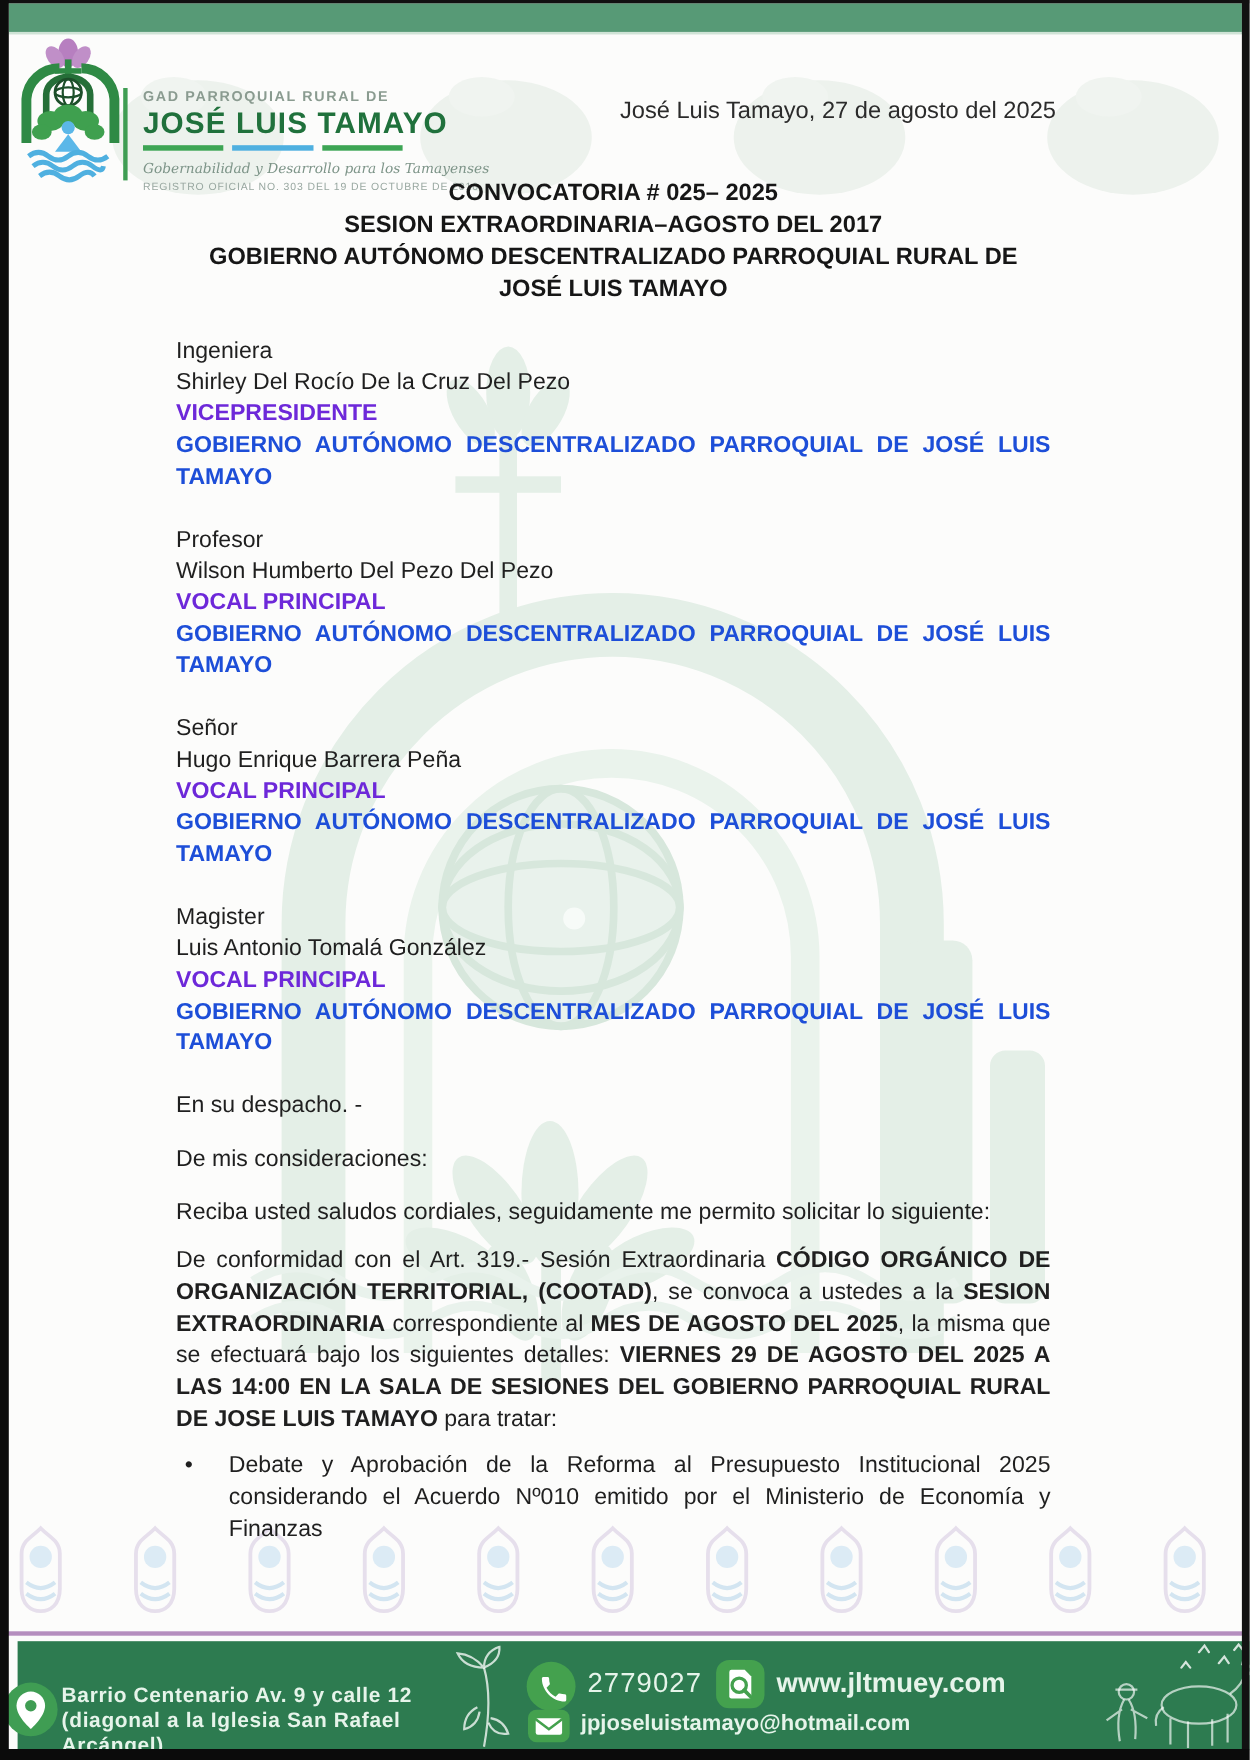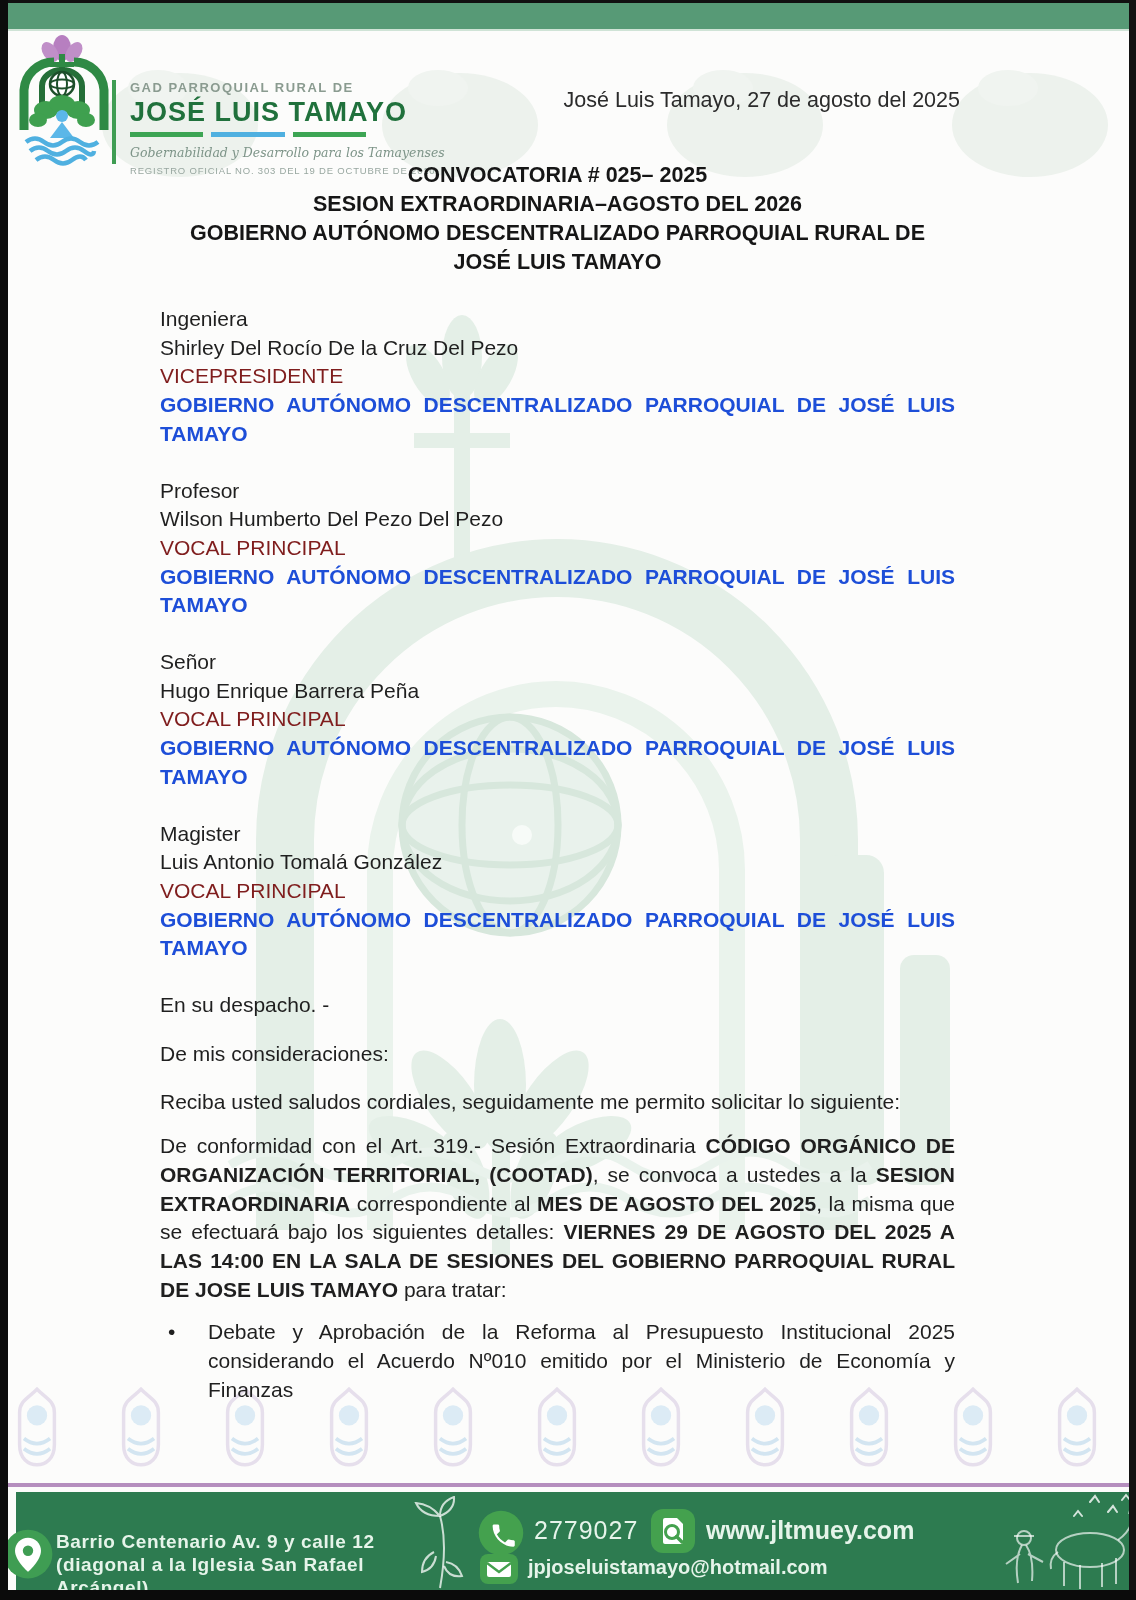--- a/index.html
+++ b/index.html
@@ -28,21 +28,21 @@
   .org-registry{font-size:9.5px;letter-spacing:.8px;color:#98a7a0;margin-top:5px;}
 
   .date-line{top:88px;right:176px;font-size:21.5px;color:#2b2b2b;z-index:3;margin-left:44px;}
 
   .title-block{left:160px;top:161px;width:795px;text-align:center;font-size:21.5px;font-weight:700;
                line-height:29px;color:#161616;z-index:3;}
 
   .content{left:160px;top:305px;width:795px;font-size:21px;line-height:28.7px;z-index:3;}
   .content p{margin:0;}
   .recipient{margin-bottom:28px;}
-  .r-role{font-weight:400;color:#7f1d1d;}
+  .r-role{font-weight:700;color:#6d28d9;}
   .r-org{font-weight:700;color:#1d4ed8;text-align:justify;}
   .gap-sm{margin-top:20px !important;}
   .para{margin-top:15px !important;text-align:justify;}
   .bullet-row{margin-top:14px;display:flex;text-align:justify;}
   .bullet-dot{width:40px;flex:0 0 40px;font-size:21px;padding-left:8px;}
   .bullet-text{flex:1;text-align:justify;}
 
   
   .wm{z-index:1;pointer-events:none;}
 
@@ -183,21 +183,21 @@
         <div class="bar bar-g"></div>
     </div>
     <div class="org-tagline">Gobernabilidad y Desarrollo para los Tamayenses</div>
     <div class="org-registry">REGISTRO OFICIAL NO. 303 DEL 19 DE OCTUBRE DE 2010</div>
   </div>
 
   <div class="abs date-line">José Luis Tamayo, 27 de agosto del 2025</div>
 
   <div class="abs title-block">
     <div>CONVOCATORIA # 025– 2025</div>
-    <div>SESION EXTRAORDINARIA–AGOSTO DEL 2026</div>
+    <div>SESION EXTRAORDINARIA–AGOSTO DEL 2017</div>
     <div>GOBIERNO AUTÓNOMO DESCENTRALIZADO PARROQUIAL RURAL DE JOSÉ LUIS TAMAYO</div>
   </div>
 
   <div class="abs content">
 
     <div class="recipient">
       <p>Ingeniera</p>
       <p>Shirley Del Rocío De la Cruz Del Pezo</p>
       <p class="r-role">VICEPRESIDENTE</p>
       <p class="r-org">GOBIERNO AUTÓNOMO DESCENTRALIZADO PARROQUIAL DE JOSÉ LUIS TAMAYO</p>

